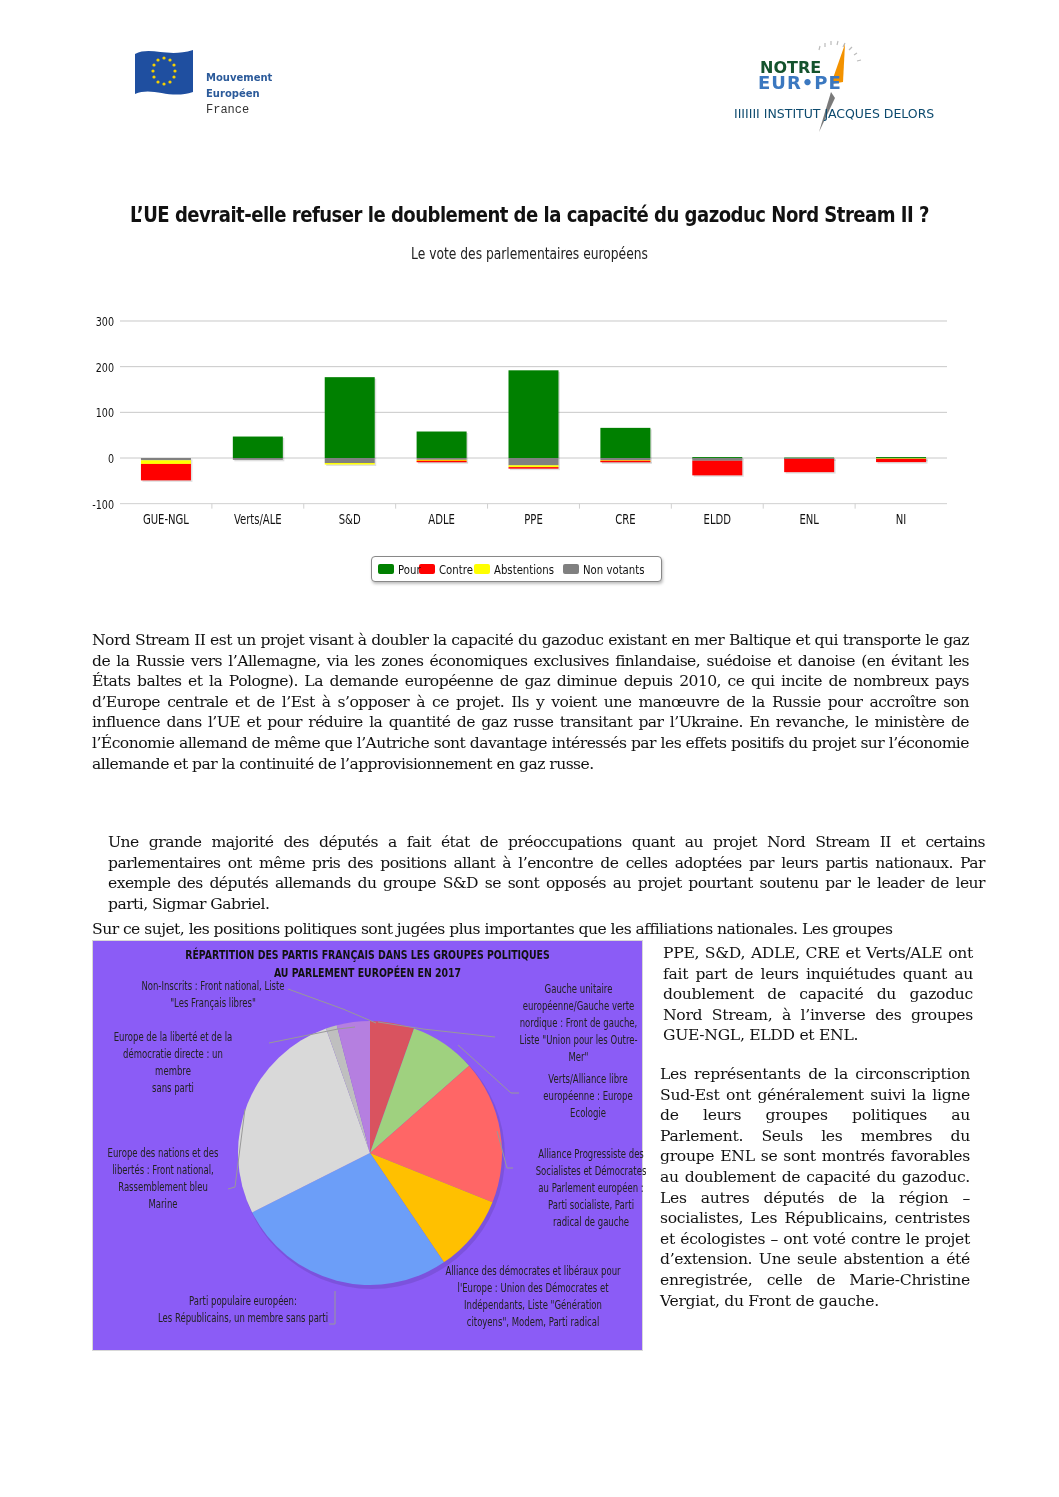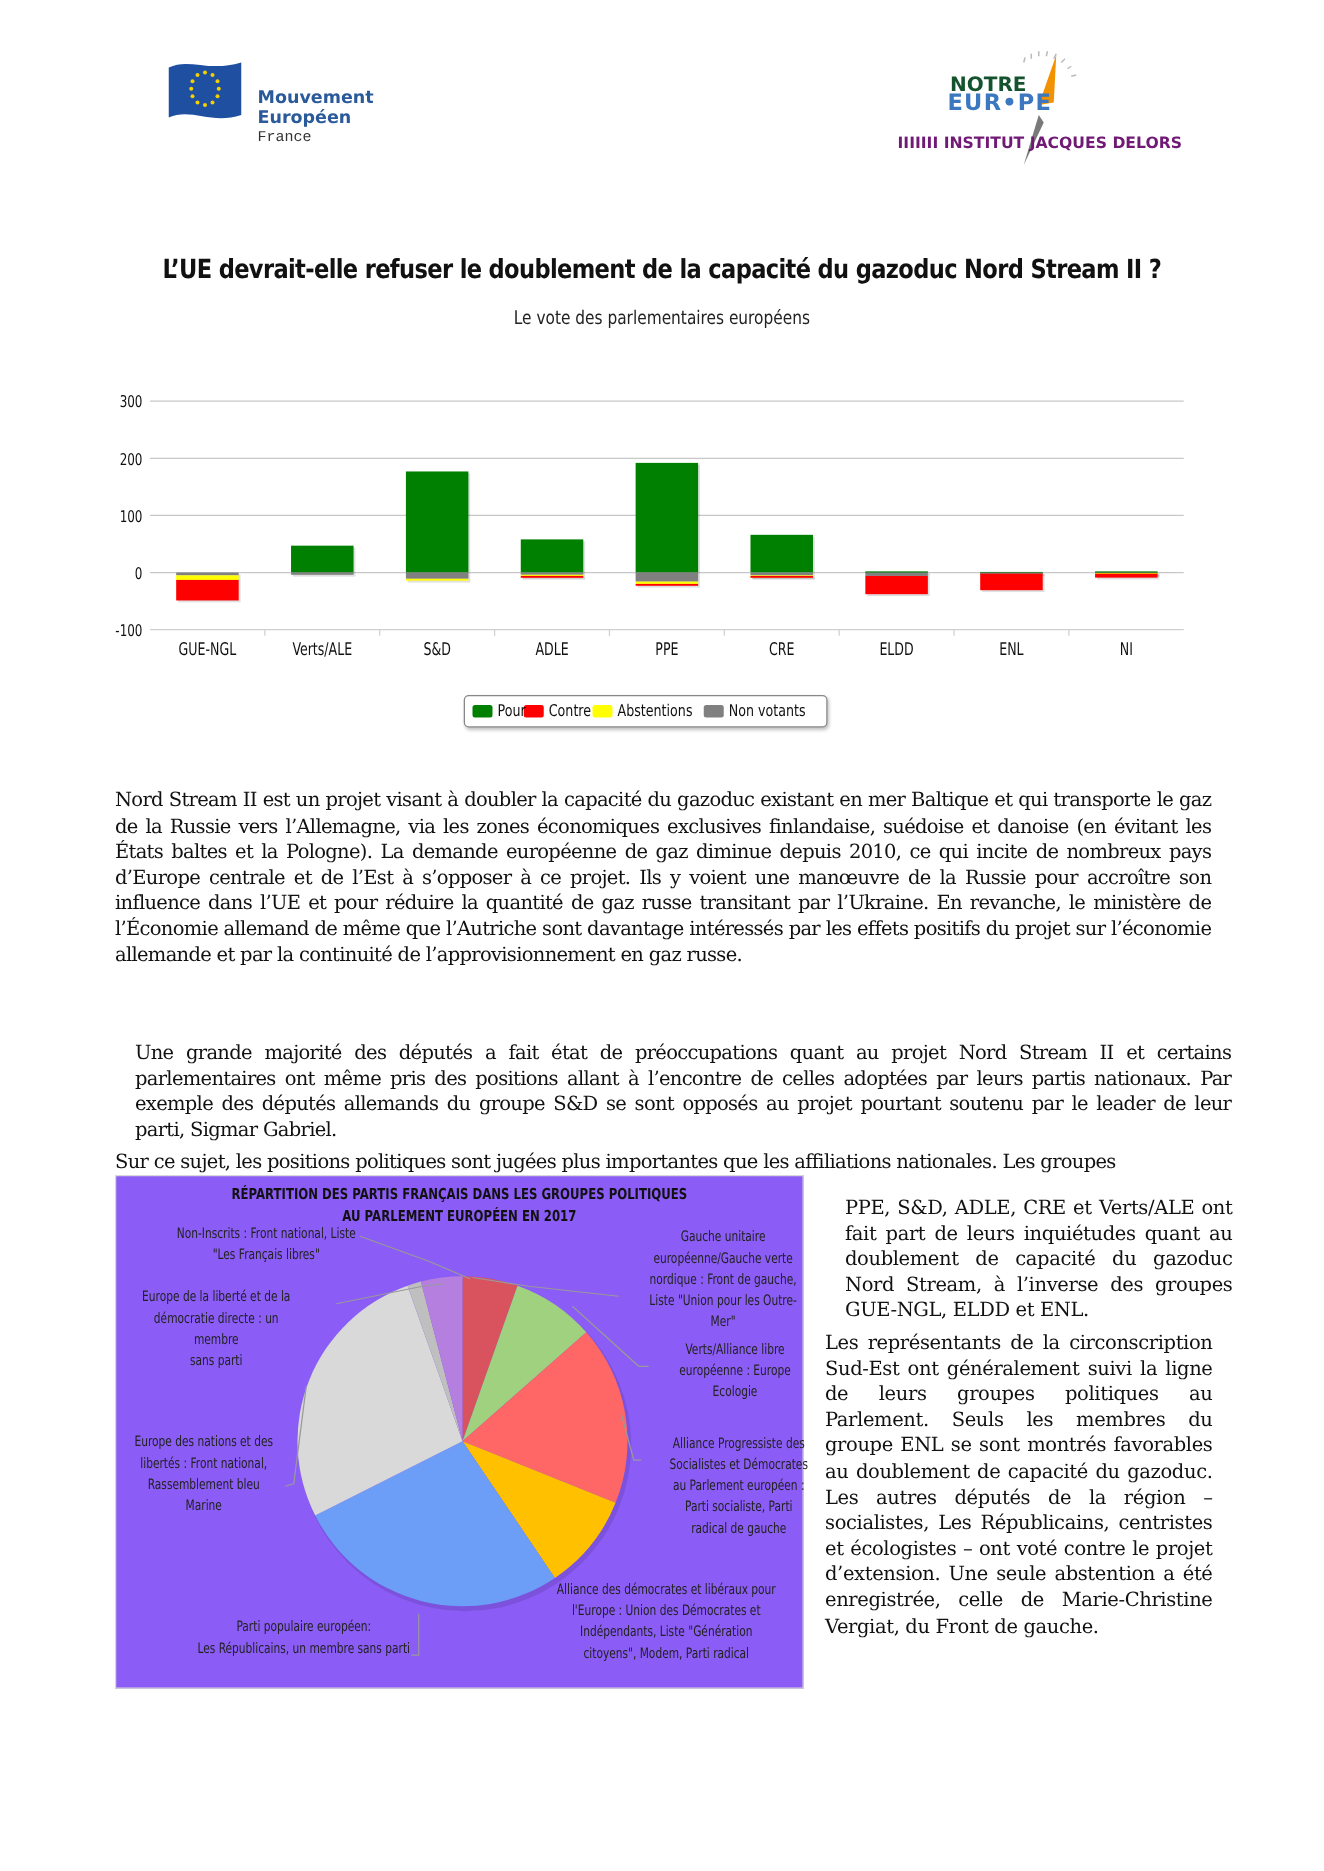--- a/index.html
+++ b/index.html
@@ -1,27 +1,27 @@
 <!DOCTYPE html>
 <html><head>
 <meta charset="utf-8">
 <style>
   html, body { margin: 0; padding: 0; background: #ffffff; }
   body { width: 1059px; height: 1497px; position: relative; overflow: hidden; font-family: "DejaVu Serif", serif; color: #111; }
 
   .logo-left { position: absolute; left: 133px; top: 46px; width: 175px; height: 80px; }
   .flag { position: absolute; left: 0; top: 2px; width: 62px; height: 50px; }
   .mef-text { position: absolute; left: 73px; top: 24px; font-family: "DejaVu Sans", sans-serif; color: #2b5a9a; line-height: 16px; }
-  .mef-text .l1, .mef-text .l2 { font-weight: bold; font-size: 14px; display: block; }
+  .mef-text .l1, .mef-text .l2 { font-weight: bold; font-size: 10px; display: block; }
   .mef-text .l3 { font-size: 12px; display: block; color: #333; font-family: Liberation Mono, monospace; }
 
   .logo-right { position: absolute; left: 715px; top: 38px; width: 235px; height: 100px; }
   .ne-notre { position: absolute; left: 45px; top: 20px; font-family: "DejaVu Sans", sans-serif; font-weight: bold; font-size: 16px; color: #14532d; letter-spacing: 0px; }
   .ne-europe { position: absolute; left: 43px; top: 34px; font-family: "DejaVu Sans", sans-serif; font-weight: bold; font-size: 18px; color: #3b78c0; letter-spacing: 1px; }
-  .ne-institut { position: absolute; left: 3px; top: 68px; font-family: "DejaVu Sans", sans-serif; font-weight: bold; font-size: 12.5px; color: #701a75; white-space: nowrap; }
+  .ne-institut { position: absolute; left: 19px; top: 68px; font-family: "DejaVu Sans", sans-serif; font-weight: normal; font-size: 12.5px; color: #0c4a6e; white-space: nowrap; }
   .compass { position: absolute; left: 92px; top: 0; width: 60px; height: 100px; }
 
   .title { position: absolute; left: 0; width: 1059px; top: 203px; text-align: center; font-family: "DejaVu Sans", sans-serif; font-weight: bold; font-size: 21px; letter-spacing: -0.6px; transform: scaleX(0.86); transform-origin: center; }
   .subtitle { position: absolute; left: 0; width: 1059px; top: 245px; text-align: center; font-family: "DejaVu Sans", sans-serif; font-size: 15px; color: #222; transform: scaleX(0.82); transform-origin: center; }
 
   .bar-chart { position: absolute; left: 80px; top: 300px; width: 880px; height: 300px; }
   .bar-chart svg { position: absolute; left: 0; top: 0; }
   .bar-chart text { font-family: "DejaVu Sans Condensed", "DejaVu Sans", sans-serif; }
 
   .legend { position: absolute; left: 371px; top: 556px; width: 291px; height: 26px; border: 1px solid #888; border-radius: 4px; box-shadow: 1px 2px 3px rgba(0,0,0,0.25); background: #fff; display: flex; align-items: center; padding-left: 6px; box-sizing: border-box; font-family: "DejaVu Sans", sans-serif; font-size: 13px; }
@@ -272,14 +272,14 @@
     <div>radical de gauche</div>
   </div>
   <div class="pie-label" style="left:320px; top:322px; width:240px;">
     <div>Alliance des démocrates et libéraux pour</div>
     <div>l'Europe : Union des Démocrates et</div>
     <div>Indépendants, Liste "Génération</div>
     <div>citoyens", Modem, Parti radical</div>
   </div>
 </div>
 
-<p class="side-col side1" style="margin:16px">PPE, S&amp;D, ADLE, CRE et Verts/ALE ont fait part de leurs inquiétudes quant au doublement de capacité du gazoduc Nord Stream, à l’inverse des groupes GUE-NGL, ELDD et ENL.</p>
+<p class="side-col side1" style="margin:3px">PPE, S&amp;D, ADLE, CRE et Verts/ALE ont fait part de leurs inquiétudes quant au doublement de capacité du gazoduc Nord Stream, à l’inverse des groupes GUE-NGL, ELDD et ENL.</p>
 <p class="side-col side2" style="margin:0">Les représentants de la circonscription Sud-Est ont généralement suivi la ligne de leurs groupes politiques au Parlement. Seuls les membres du groupe ENL se sont montrés favorables au doublement de capacité du gazoduc. Les autres députés de la région – socialistes, Les Républicains, centristes et écologistes – ont voté contre le projet d’extension. Une seule abstention a été enregistrée, celle de Marie-Christine Vergiat, du Front de gauche.</p>
 
 </body></html>

